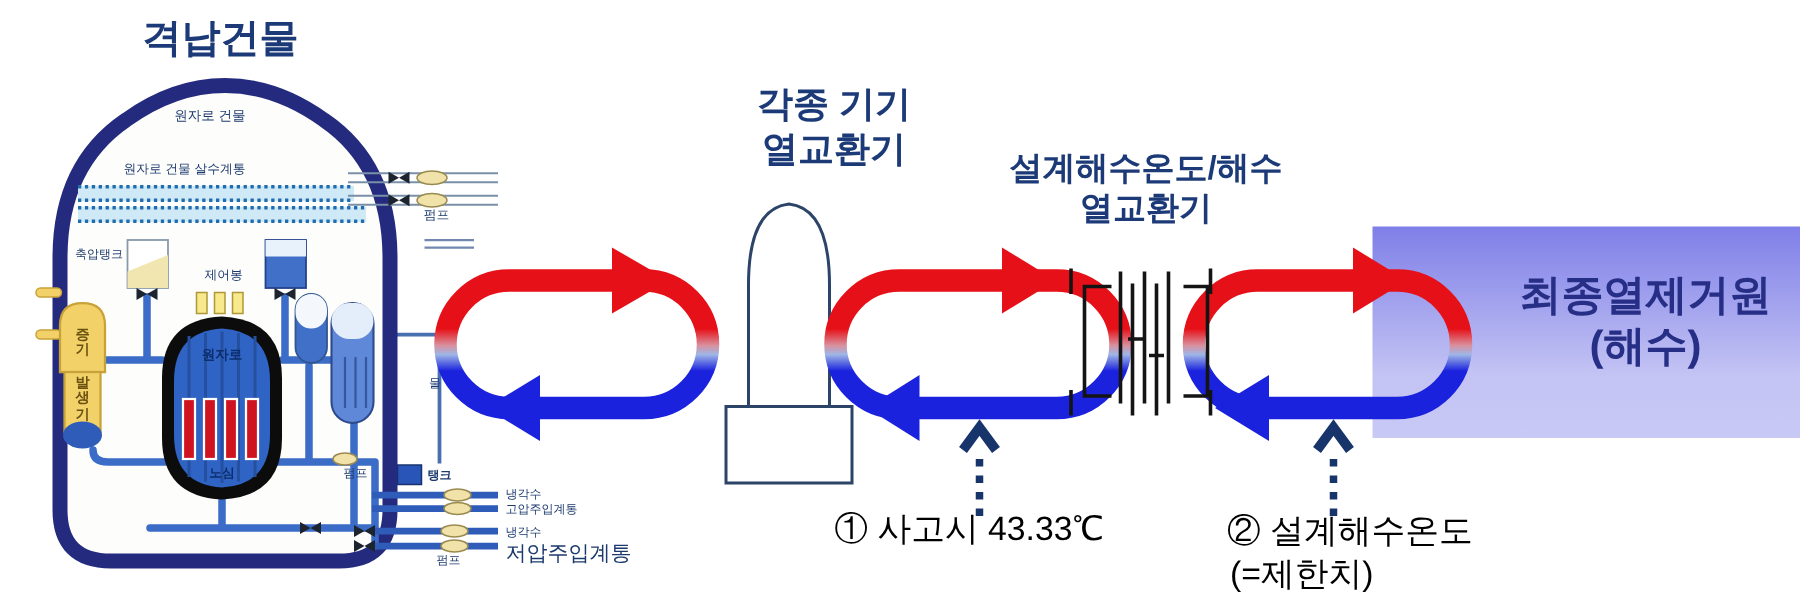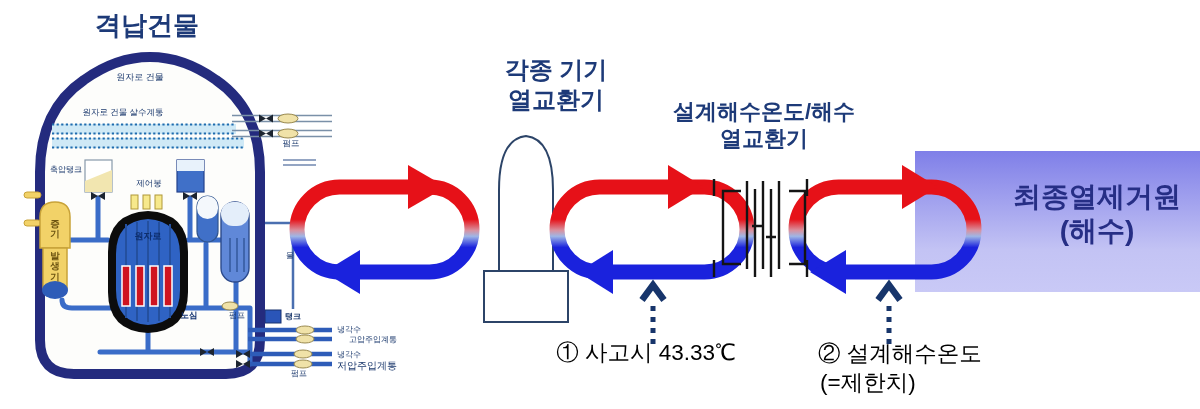--- a/index.html
+++ b/index.html
@@ -160,28 +160,28 @@
 <div class="lbl big center" style="left:147px;top:11px;font-size:26px;">격납건물</div>
 
 <div class="lbl tiny center" style="left:140px;top:72px;font-size:9px;">원자로 건물</div>
 <div class="lbl tiny center" style="left:123px;top:108px;">원자로 건물 살수계통</div>
 <div class="lbl tiny center" style="left:291px;top:139px;">펌프</div>
 <div class="lbl tiny center" style="left:66px;top:165px;font-size:8px;">축압탱크</div>
 <div class="lbl tiny center" style="left:149px;top:179px;">제어봉</div>
 <div class="lbl vert" style="position:absolute;left:49px;top:219px;">증기</div>
 <div class="lbl vert" style="position:absolute;left:49px;top:251px;">발생기</div>
 <div class="lbl tiny center" style="left:148px;top:231px;font-size:9px;color:#0d2e6e;font-weight:bold;">원자로</div>
-<div class="lbl tiny center" style="left:148px;top:311px;color:#0d2e6e;font-weight:bold;margin-left:41px;">노심</div>
+<div class="lbl tiny center" style="left:148px;top:311px;color:#0d2e6e;font-weight:bold;">노심</div>
 <div class="lbl tiny center" style="left:237px;top:311px;font-size:8px;">펌프</div>
 <div class="lbl tiny center" style="left:293px;top:312px;font-size:8px;font-weight:bold;">탱크</div>
 <div class="lbl tiny center" style="left:290px;top:251px;font-size:8px;">물</div>
 <div class="lbl tiny" style="left:337px;top:325px;font-size:8px;">냉각수</div>
-<div class="lbl tiny" style="left:337px;top:335px;font-size:8px;margin-left:12px;">고압주입계통</div>
+<div class="lbl tiny" style="left:337px;top:335px;font-size:8px;">고압주입계통</div>
 <div class="lbl tiny" style="left:337px;top:350px;font-size:8px;">냉각수</div>
-<div class="lbl tiny" style="left:337px;top:360px;font-size:10px;">저압주입계통</div>
+<div class="lbl tiny" style="left:337px;top:360px;font-size:14px;">저압주입계통</div>
 <div class="lbl tiny center" style="left:299px;top:369px;font-size:8px;">펌프</div>
 
 <div class="lbl big center" style="left:556px;top:55px;font-size:24px;line-height:30px;">
   <div>각종 기기</div>
   <div>열교환기</div>
 </div>
 
 <div class="lbl big center" style="left:764px;top:98px;font-size:22px;line-height:27px;">
   <div>설계해수온도/해수</div>
   <div>열교환기</div>

